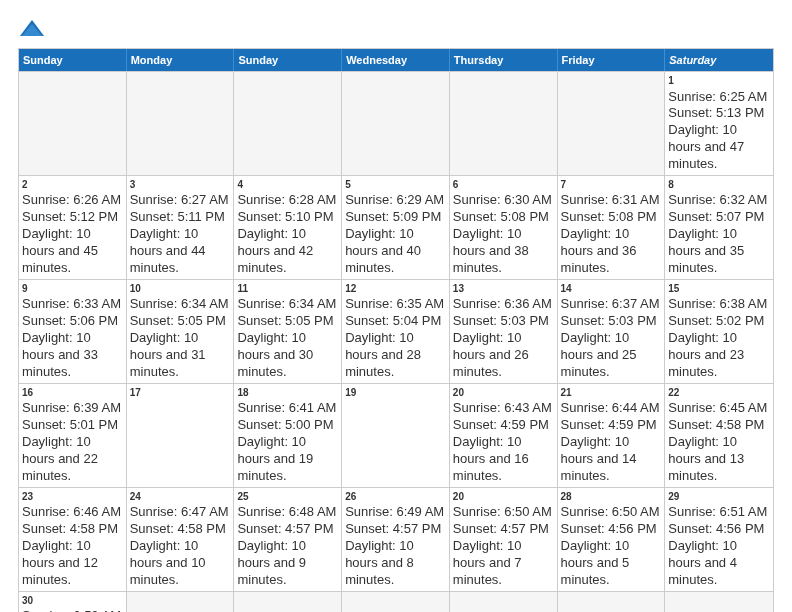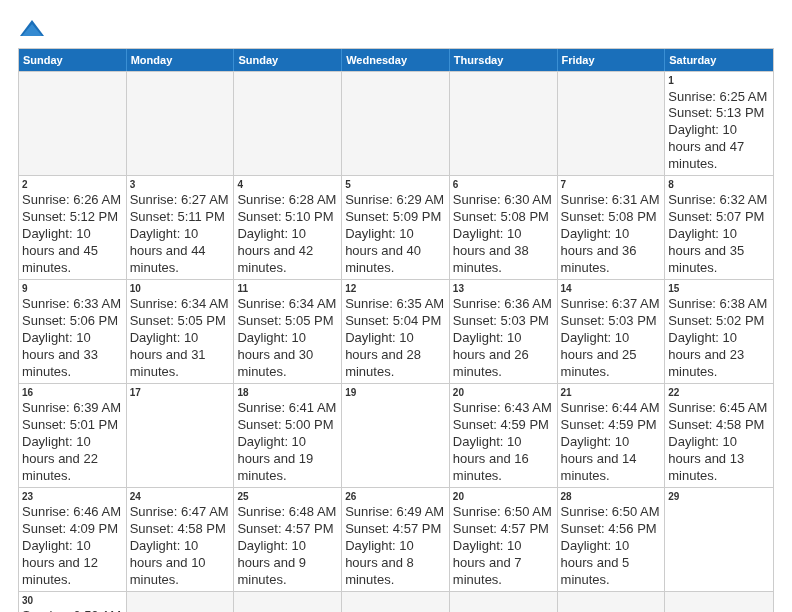--- a/index.html
+++ b/index.html
@@ -69,21 +69,21 @@
       background: #1a6fba;
     }
     .cal-header-cell {
       color: #fff;
       font-size: 11px;
       font-weight: bold;
       padding: 5px 4px;
       text-align: left;
       border-right: 1px solid #3a8fd4;
     }
-    .cal-header-cell:last-child { border-right: none; }
+    .cal-header-cell:last-child { border-right: none; font-style: italic; }
     .cal-body {
       flex: 1;
       display: grid;
       grid-template-rows: repeat(6, 1fr);
     }
     .cal-row {
       display: grid;
       grid-template-columns: repeat(7, 1fr);
       border-top: 1px solid #ccc;
     }
@@ -301,21 +301,21 @@
             <div class="cell-text">Sunrise: 6:45 AM
 Sunset: 4:58 PM
 Daylight: 10 hours
 and 13 minutes.</div>
           </div>
         </div>
         <div class="cal-row">
           <div class="cal-cell">
             <span class="day-num">23</span>
             <div class="cell-text">Sunrise: 6:46 AM
-Sunset: 4:09 PM
+Sunset: 4:58 PM
 Daylight: 10 hours
 and 12 minutes.</div>
           </div>
           <div class="cal-cell">
             <span class="day-num">24</span>
             <div class="cell-text">Sunrise: 6:47 AM
 Sunset: 4:58 PM
 Daylight: 10 hours
 and 10 minutes.</div>
           </div>
@@ -342,20 +342,24 @@
           </div>
           <div class="cal-cell">
             <span class="day-num">28</span>
             <div class="cell-text">Sunrise: 6:50 AM
 Sunset: 4:56 PM
 Daylight: 10 hours
 and 5 minutes.</div>
           </div>
           <div class="cal-cell">
             <span class="day-num">29</span>
+            <div class="cell-text">Sunrise: 6:51 AM
+Sunset: 4:56 PM
+Daylight: 10 hours
+and 4 minutes.</div>
           </div>
         </div>
         <div class="cal-row">
           <div class="cal-cell">
             <span class="day-num">30</span>
             <div class="cell-text">Sunrise: 6:52 AM
 Sunset: 4:56 PM
 Daylight: 10 hours
 and 3 minutes.</div>
           </div>

